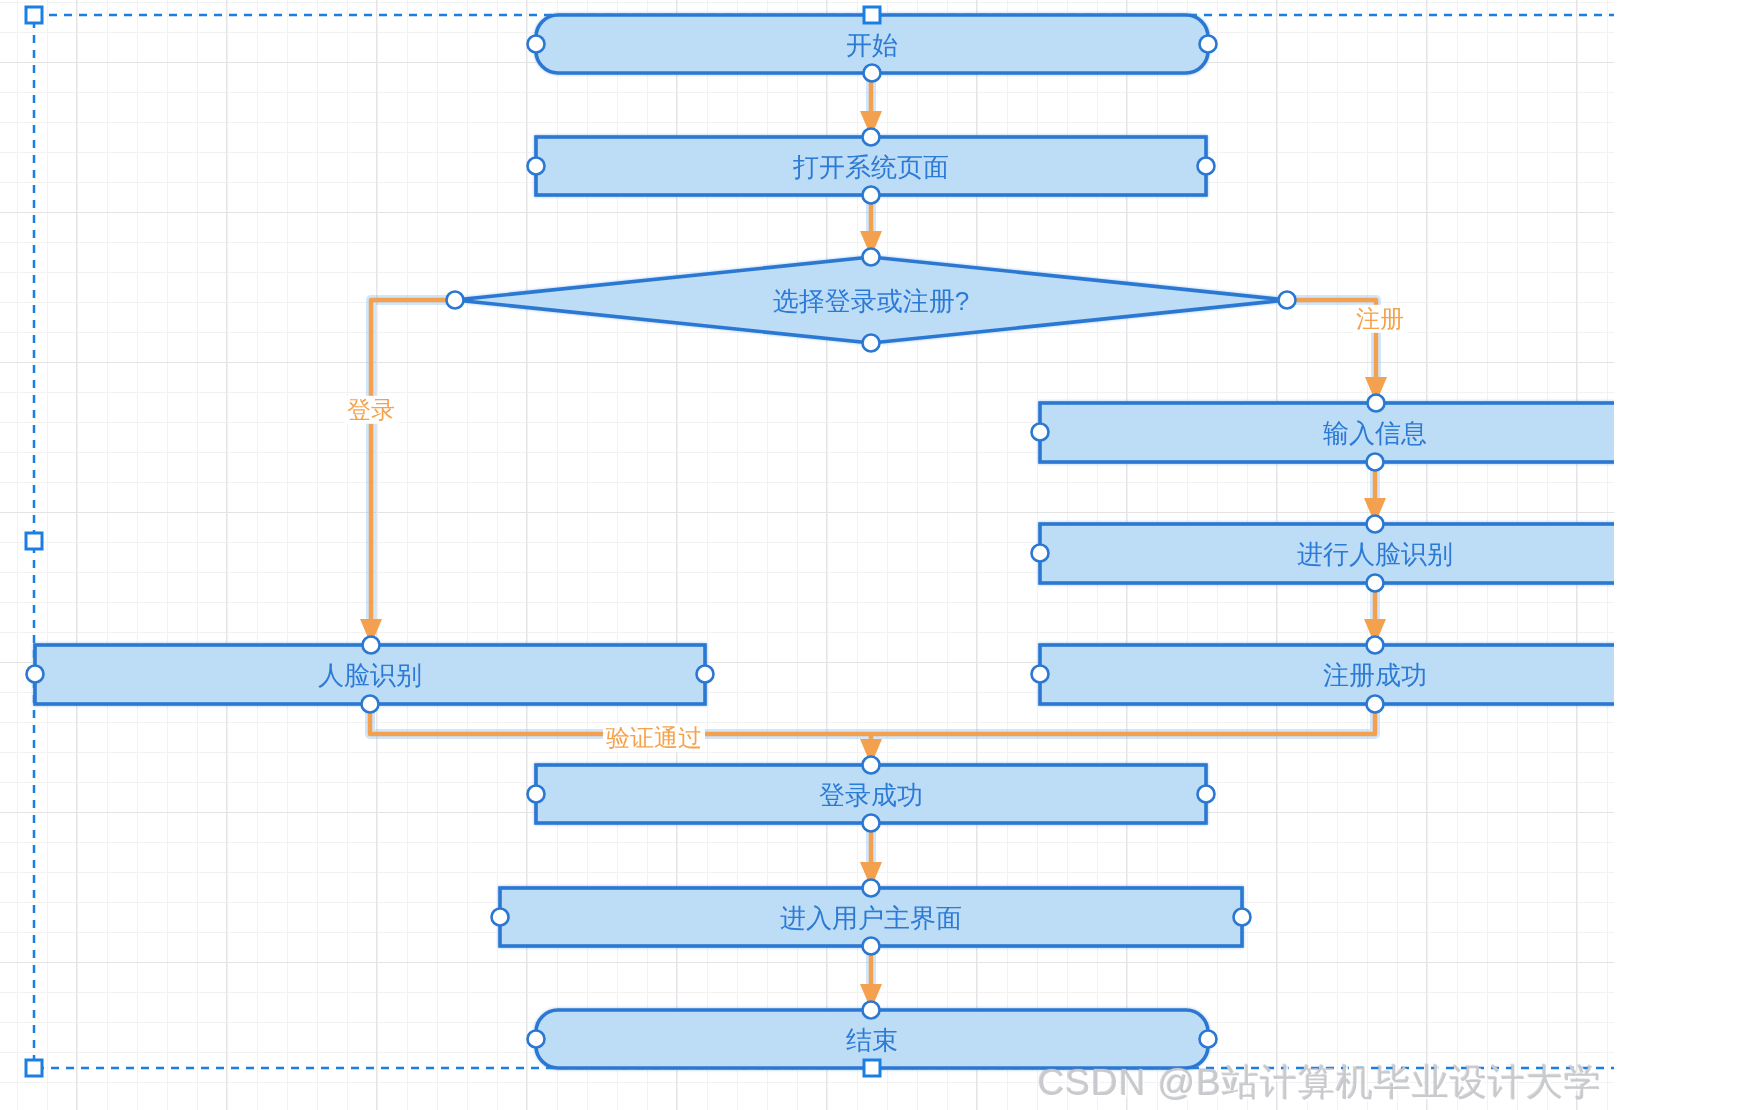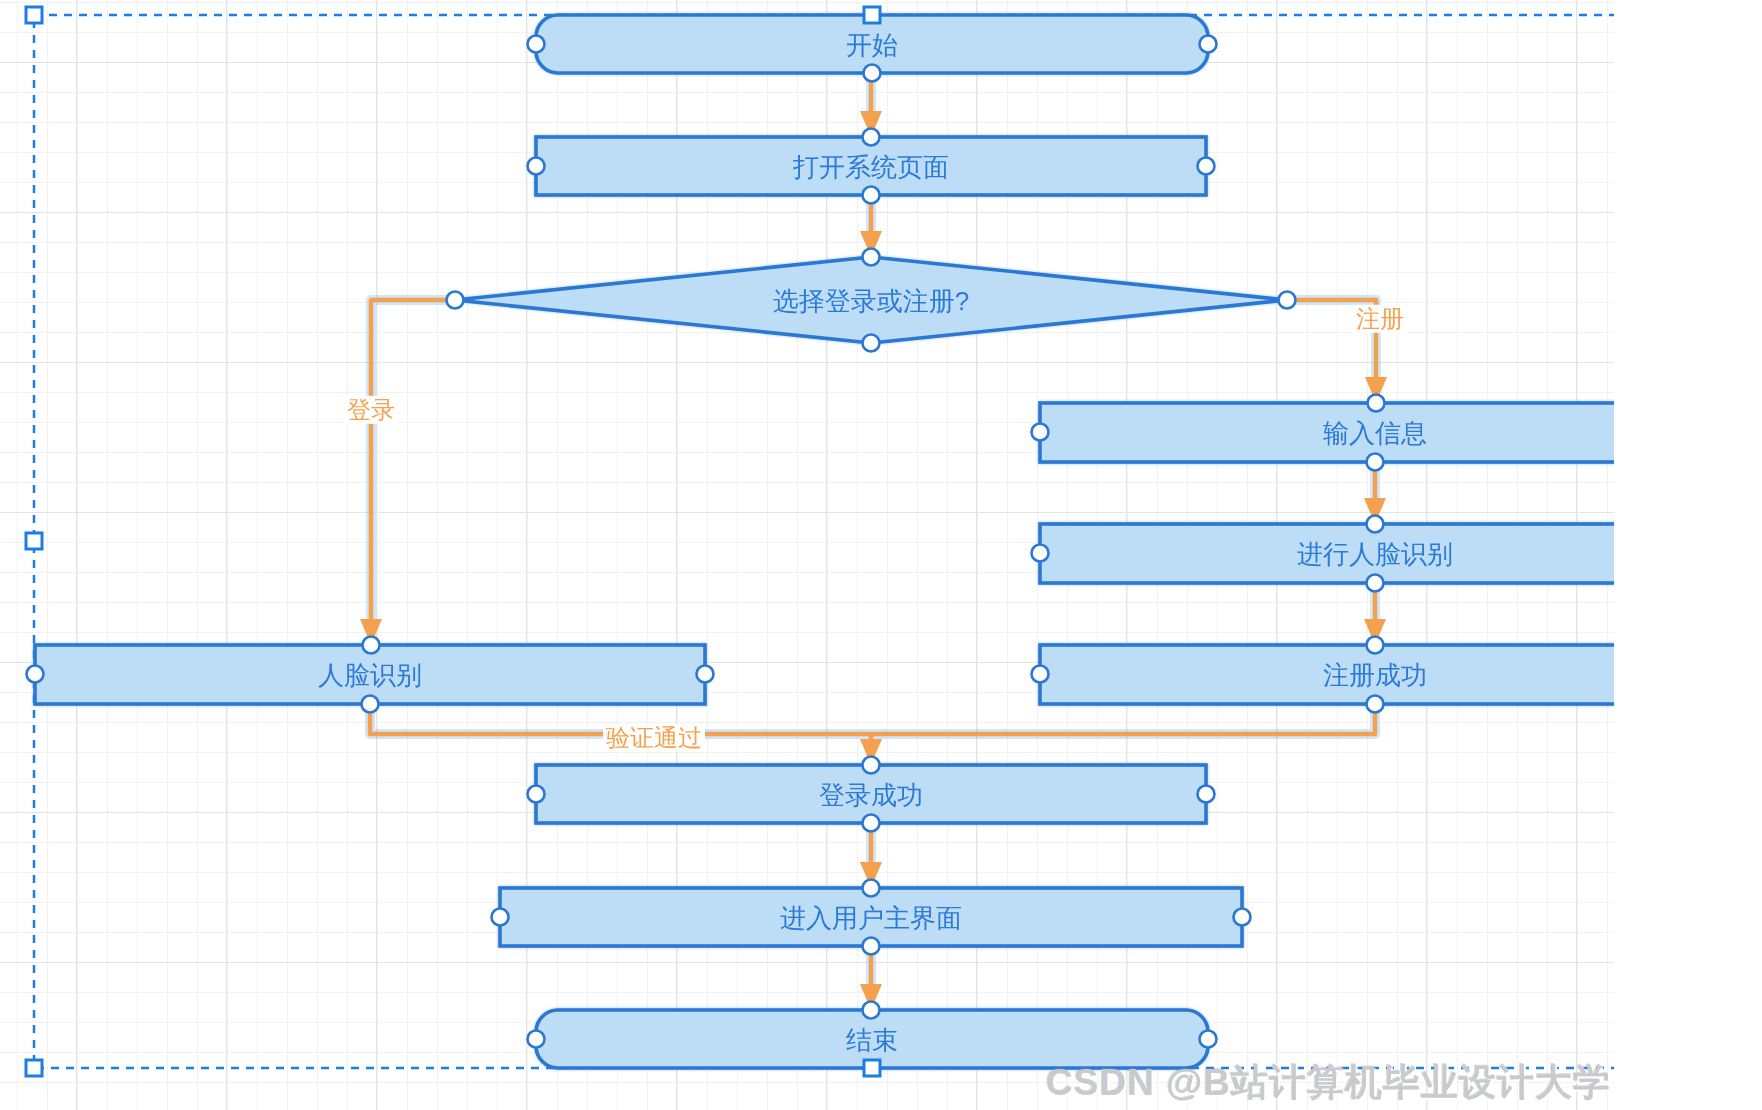--- a/index.html
+++ b/index.html
@@ -23,22 +23,22 @@
   .edge-line{fill:none;stroke:#f4a14f;stroke-width:4.5px;stroke-linejoin:round;}
   .arrowhead{fill:#f4a14f;stroke:none;}
   .endpoint{fill:#ffffff;stroke:#2b78d3;stroke-width:2.6px;}
   .sel-rect{fill:none;stroke:#1b7ee3;stroke-width:2.5px;stroke-dasharray:8 7;}
   .handle{fill:#ffffff;stroke:#1b7ee3;stroke-width:3px;}
   .edge-label{
     position:absolute;transform:translate(-50%,-50%);background:#ffffff;color:#f6a24c;
     font-size:24px;line-height:1.1;padding:1px 3px;white-space:nowrap;
   }
   #watermark{
-    position:absolute;right:3px;top:1058px;color:#c9cace;font-size:37px;letter-spacing:1px;
-    white-space:nowrap;text-shadow:2px 2px 1px rgba(255,255,255,.95),-1px -1px 0 rgba(150,152,158,.35);font-weight:bold;
+    position:absolute;right:12px;top:1058px;color:#c9cace;font-size:37px;letter-spacing:1px;
+    white-space:nowrap;text-shadow:2px 2px 1px rgba(255,255,255,.95),-1px -1px 0 rgba(150,152,158,.35);
   }
   .cursor{fill:#99a0aa;stroke:#7b828c;stroke-width:1px;}
 </style>
 </head>
 <body>
 
 <div id="canvas">
 
   <svg width="1762" height="1110" viewBox="0 0 1762 1110">
 

